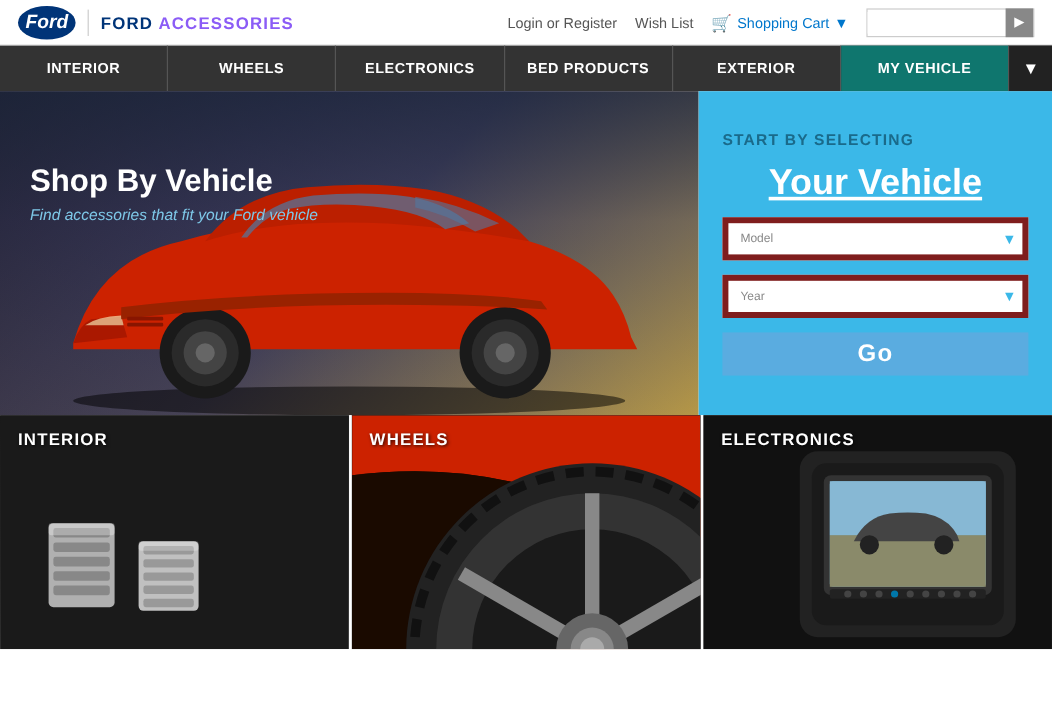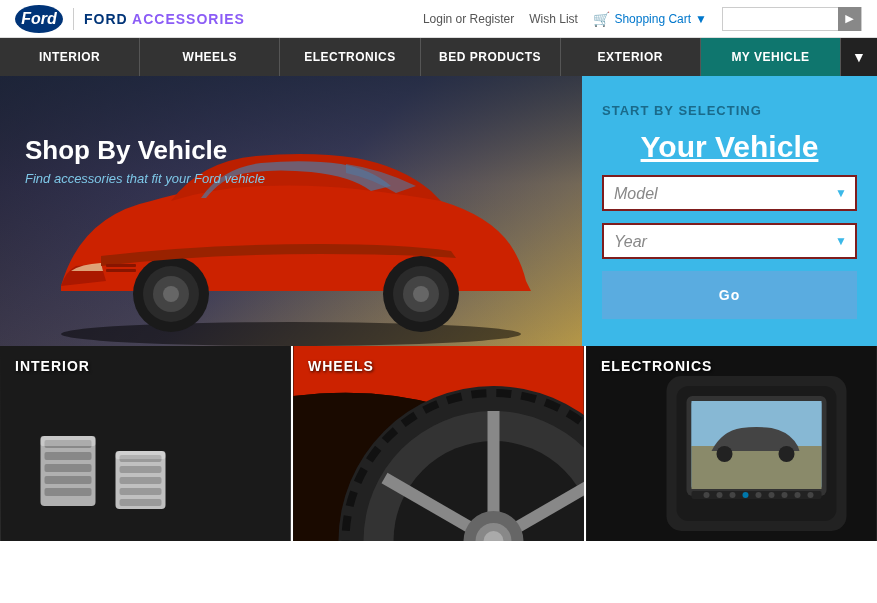--- a/index.html
+++ b/index.html
@@ -185,52 +185,51 @@
       font-size: 30px;
       font-weight: bold;
       color: #fff;
       text-align: center;
       line-height: 1.1;
       text-decoration: underline;
     }
     .vehicle-select {
       width: 100%;
       height: 36px;
-      border: 2px solid #7f1d1d;
+      border: 5px solid #7f1d1d;
       background: #fff;
-      font-size: 16px;
+      font-size: 10px;
       color: #888;
       padding: 0 10px;
       appearance: none;
       -webkit-appearance: none;
       cursor: pointer;
       position: relative;
-      font-style: italic;
     }
     .select-wrapper {
       position: relative;
       width: 100%;
     }
     .select-wrapper::after {
       content: '▼';
       position: absolute;
       right: 10px;
       top: 50%;
       transform: translateY(-50%);
       color: #3bb8e8;
       font-size: 12px;
       pointer-events: none;
     }
     .go-btn {
       width: 100%;
-      height: 48px;
+      height: 36px;
       background: #5aace0;
       border: none;
       color: #fff;
-      font-size: 14px;
+      font-size: 20px;
       font-weight: bold;
       cursor: pointer;
       letter-spacing: 1px;
     }
 
     
     .category-grid {
       display: flex;
       height: 195px;
     }

